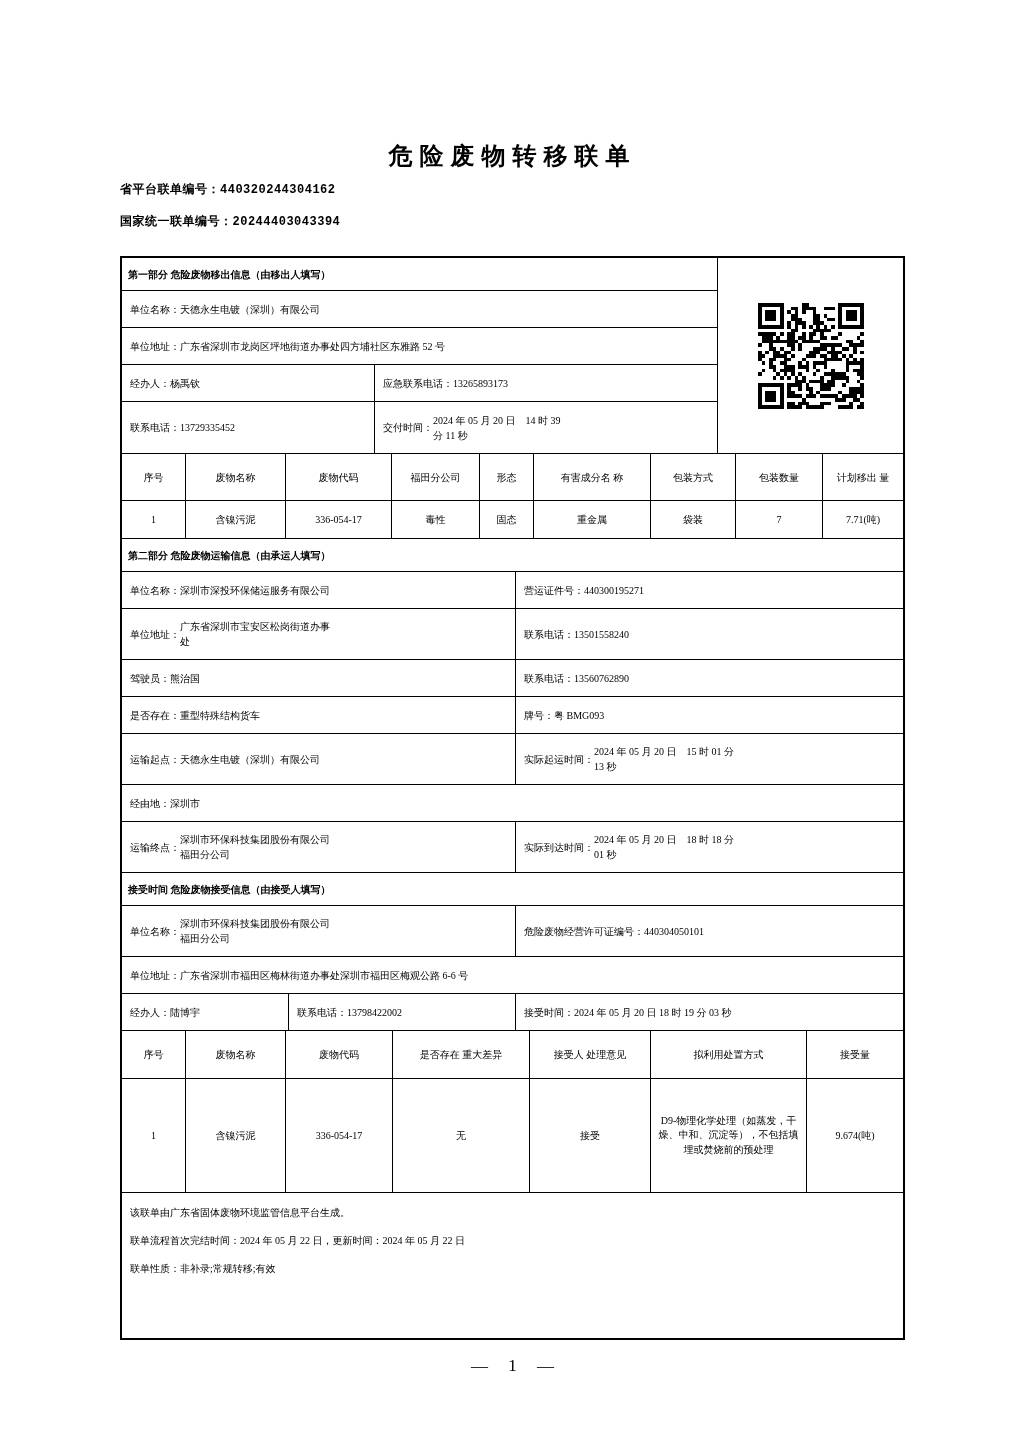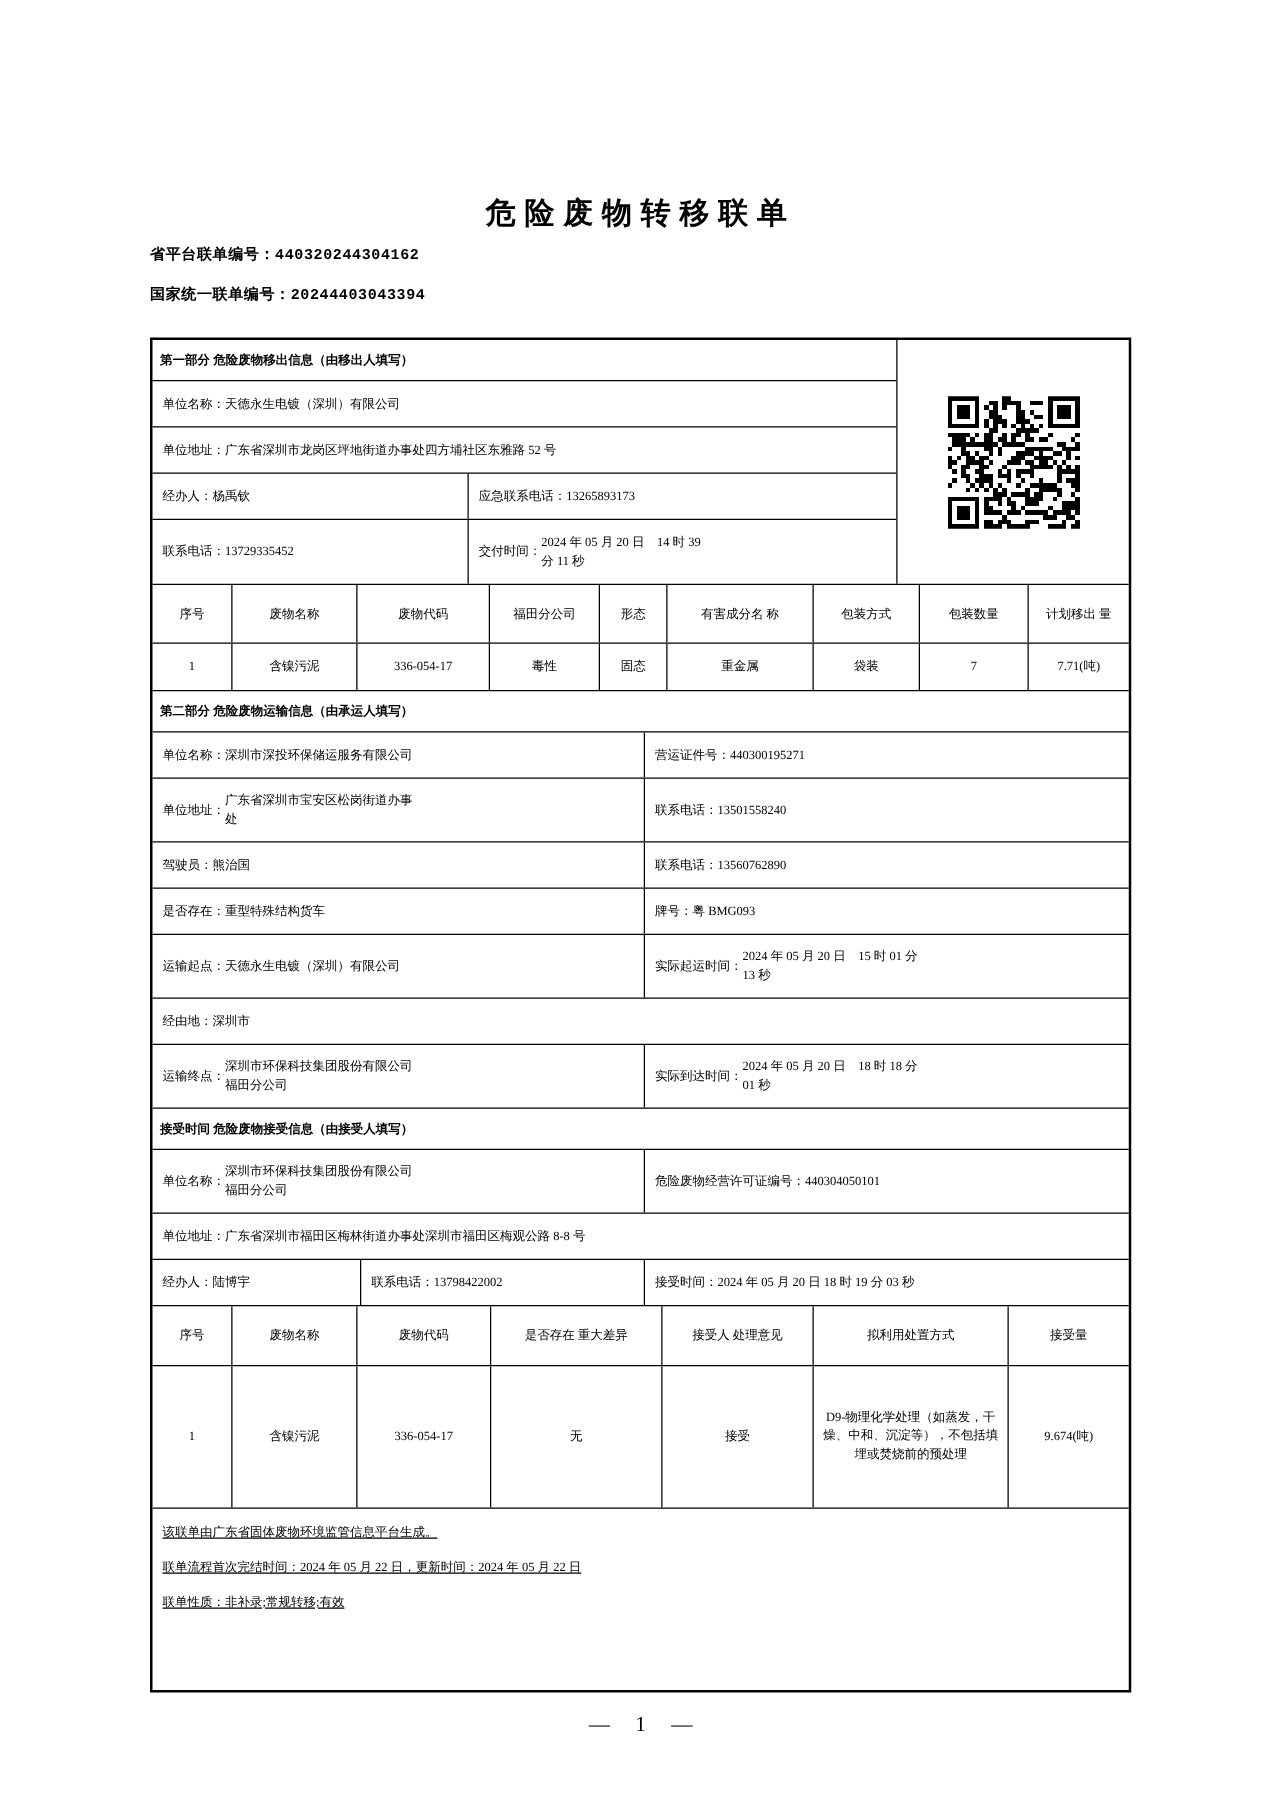--- a/index.html
+++ b/index.html
@@ -1,19 +1,19 @@
 <!DOCTYPE html>
 <html><head>
 <meta charset="utf-8">
 <style>
   * { margin:0; padding:0; box-sizing:border-box; }
   html,body { background:#ffffff; }
   body { font-family:"Liberation Serif","DejaVu Serif",serif; color:#000; }
   .page { position:relative; width:1024px; height:1448px; background:#fff; margin:0 auto; overflow:hidden; }
-  .content { position:absolute; left:120px; top:154px; width:785px; }
+  .content { position:absolute; left:120px; top:140px; width:785px; }
 
   .doc-title { text-align:center; font-size:24px; font-weight:bold; letter-spacing:7px; margin-bottom:9px; }
   .doc-no { font-size:12px; font-weight:bold; margin-bottom:15px; letter-spacing:0.5px;font-family:Liberation Mono, monospace; }
   .doc-no:nth-of-type(3) { margin-bottom:26px; }
 
   .bt { width:785px; border:2px solid #000; font-size:10px; }
   .r { display:flex; border-bottom:1.5px solid #000; }
   .r.last { border-bottom:none; }
   .c { display:flex; align-items:center; padding:3px 8px; border-right:1.5px solid #000; line-height:1.5; overflow:hidden; }
   .c:last-child { border-right:none; }
@@ -30,21 +30,21 @@
   .s1left { width:596px; border-right:1.5px solid #000; }
   .s1left .r:last-child { border-bottom:none; }
   .qrcell { flex:1; display:flex; align-items:center; justify-content:center; }
 
   .w253{width:253px;} .w394{width:394px;} .w167{width:167px;} .w227{width:227px;}
   .w64{width:64px; padding:3px 2px;} .w100{width:100px;} .w106{width:106px;} .w107{width:107px;}
   .w88{width:88px;} .w54{width:54px; padding:3px 2px;} .w117{width:117px;text-align:center;} .w85{width:85px;}
   .w87{width:87px;} .w137{width:137px;} .w121{width:121px;} .w156{width:156px; padding:3px 4px;}
 
   .tight { line-height:1.42; }
-  .remarks-body { flex-direction:column; align-items:flex-start; justify-content:flex-start; padding-top:6px;text-decoration:underline; }
+  .remarks-body { flex-direction:column; align-items:flex-start; justify-content:flex-start; padding-top:6px; }
   .remarks-body div { line-height:28px; }
 
   .footer { text-align:center; font-size:17px; margin-top:16px; word-spacing:16px; }
 </style>
 </head>
 <body>
 
 <div class="page">
   <div class="content">
 
@@ -630,21 +630,21 @@
 福田分公司</span>
           </div>
         <div class="c grow">
             <span>危险废物经营许可证编号：</span>
             <span>440304050101</span>
           </div>
       </div>
       <div class="r h37">
         <div class="c grow">
             <span>单位地址：</span>
-            <span>广东省深圳市福田区梅林街道办事处深圳市福田区梅观公路 8-8 号</span>
+            <span>广东省深圳市福田区梅林街道办事处深圳市福田区梅观公路 6-6 号</span>
           </div>
       </div>
       <div class="r h37">
         <div class="c w167">
             <span>经办人：</span>
             <span>陆博宇</span>
           </div>
         <div class="c w227">
             <span>联系电话：</span>
             <span>13798422002</span>

